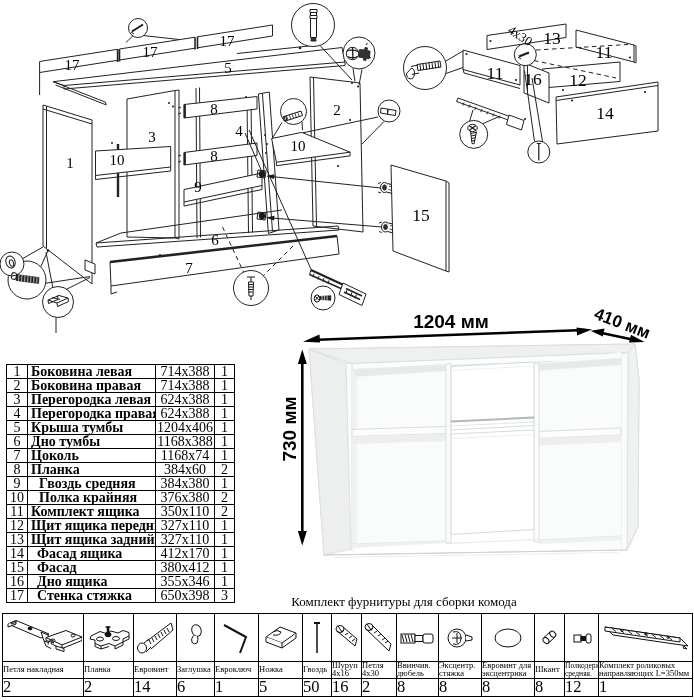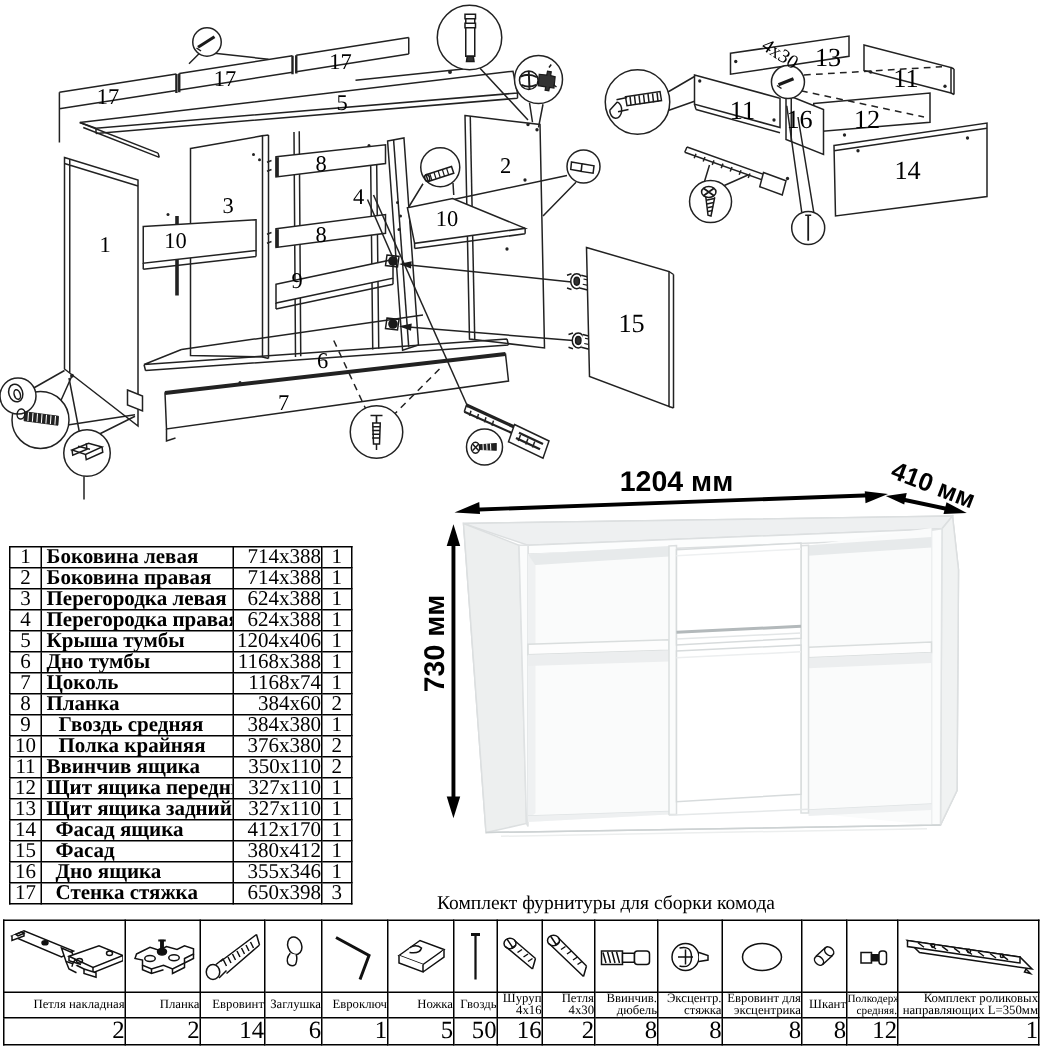--- a/index.html
+++ b/index.html
@@ -3,25 +3,25 @@
 <meta charset="utf-8">
 <style>
 html,body{margin:0;padding:0;width:694px;height:700px;background:#fff;overflow:hidden;}
 body{font-family:"Liberation Serif",serif;position:relative;}
 #art{position:absolute;left:0;top:0;}
 table{border-collapse:collapse;}
 #ptable{position:absolute;left:6px;top:364px;width:229px;table-layout:fixed;}
 #ptable td{border:1px solid #000;font-size:14px;line-height:13px;height:13px;padding:0;white-space:nowrap;overflow:hidden;color:#000;}
 #ptable td.n{text-align:center;}
 #ptable td.nm{padding-left:3px;font-weight:bold;}
-#ptable td.d{text-align:right;}
+#ptable td.d{text-align:center;}
 #ptable td.q{text-align:center;}
 #title{position:absolute;left:114px;top:594px;width:580px;text-align:center;font-size:13px;color:#000;}
 #htable{position:absolute;left:2px;top:613px;width:691px;table-layout:fixed;}
-#htable td{border:1px solid #000;padding:0;text-align:right;vertical-align:middle;color:#000;overflow:hidden;margin-left:28px;}
+#htable td{border:1px solid #000;padding:0;text-align:left;vertical-align:middle;color:#000;overflow:hidden;margin-left:28px;}
 #htable tr.icons td{height:47px;}
 #htable tr.icons td svg{display:block;margin:0 auto;}
 #htable tr.names td{font-size:8.5px;line-height:7.8px;height:15px;}
 #htable tr.qty td{font-size:16.5px;line-height:1;height:17px;}
 </style>
 </head>
 <body>
 <svg id="art" width="694" height="700" viewBox="0 0 694 700" xmlns="http://www.w3.org/2000/svg">
 <g fill="none" stroke="#222" stroke-width="1">
 
@@ -390,21 +390,21 @@
         <td class="q">1</td>
       </tr>
 <tr>
         <td class="n">10</td>
         <td class="nm" style="padding-left:11px">Полка крайняя</td>
         <td class="d">376x380</td>
         <td class="q">2</td>
       </tr>
 <tr>
         <td class="n">11</td>
-        <td class="nm">Ввинчив ящика</td>
+        <td class="nm">Комплект ящика</td>
         <td class="d">350x110</td>
         <td class="q">2</td>
       </tr>
 <tr>
         <td class="n">12</td>
         <td class="nm">Щит ящика передний</td>
         <td class="d">327x110</td>
         <td class="q">1</td>
       </tr>
 <tr>

